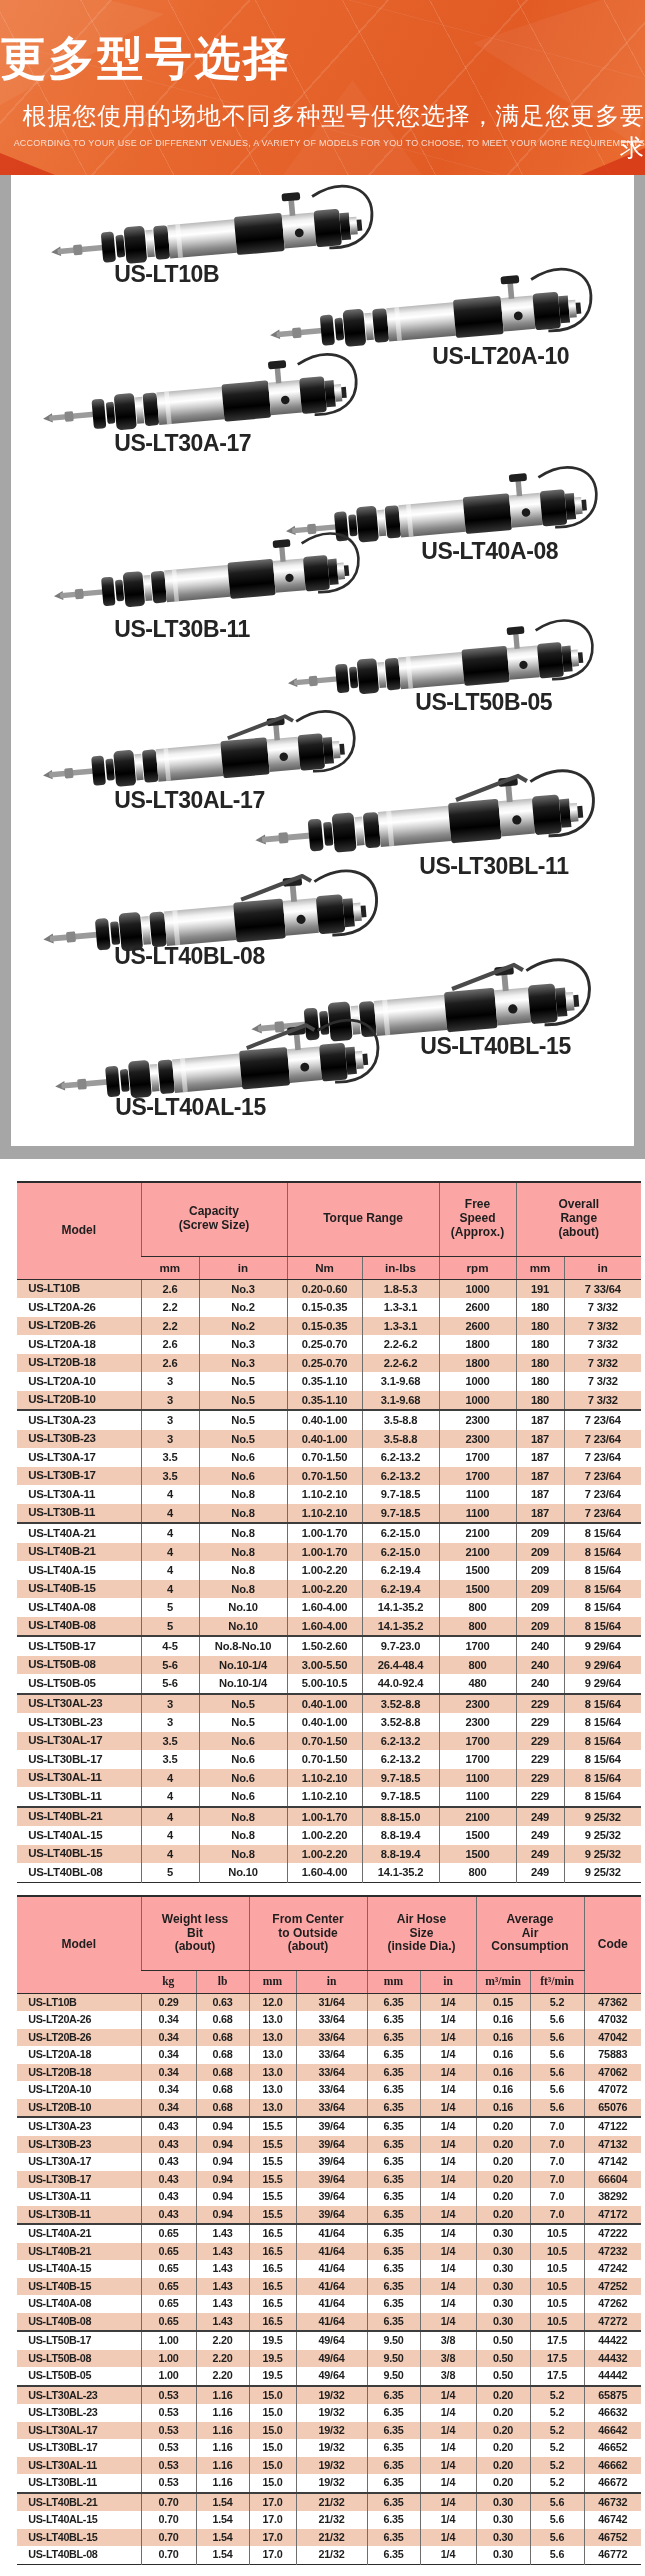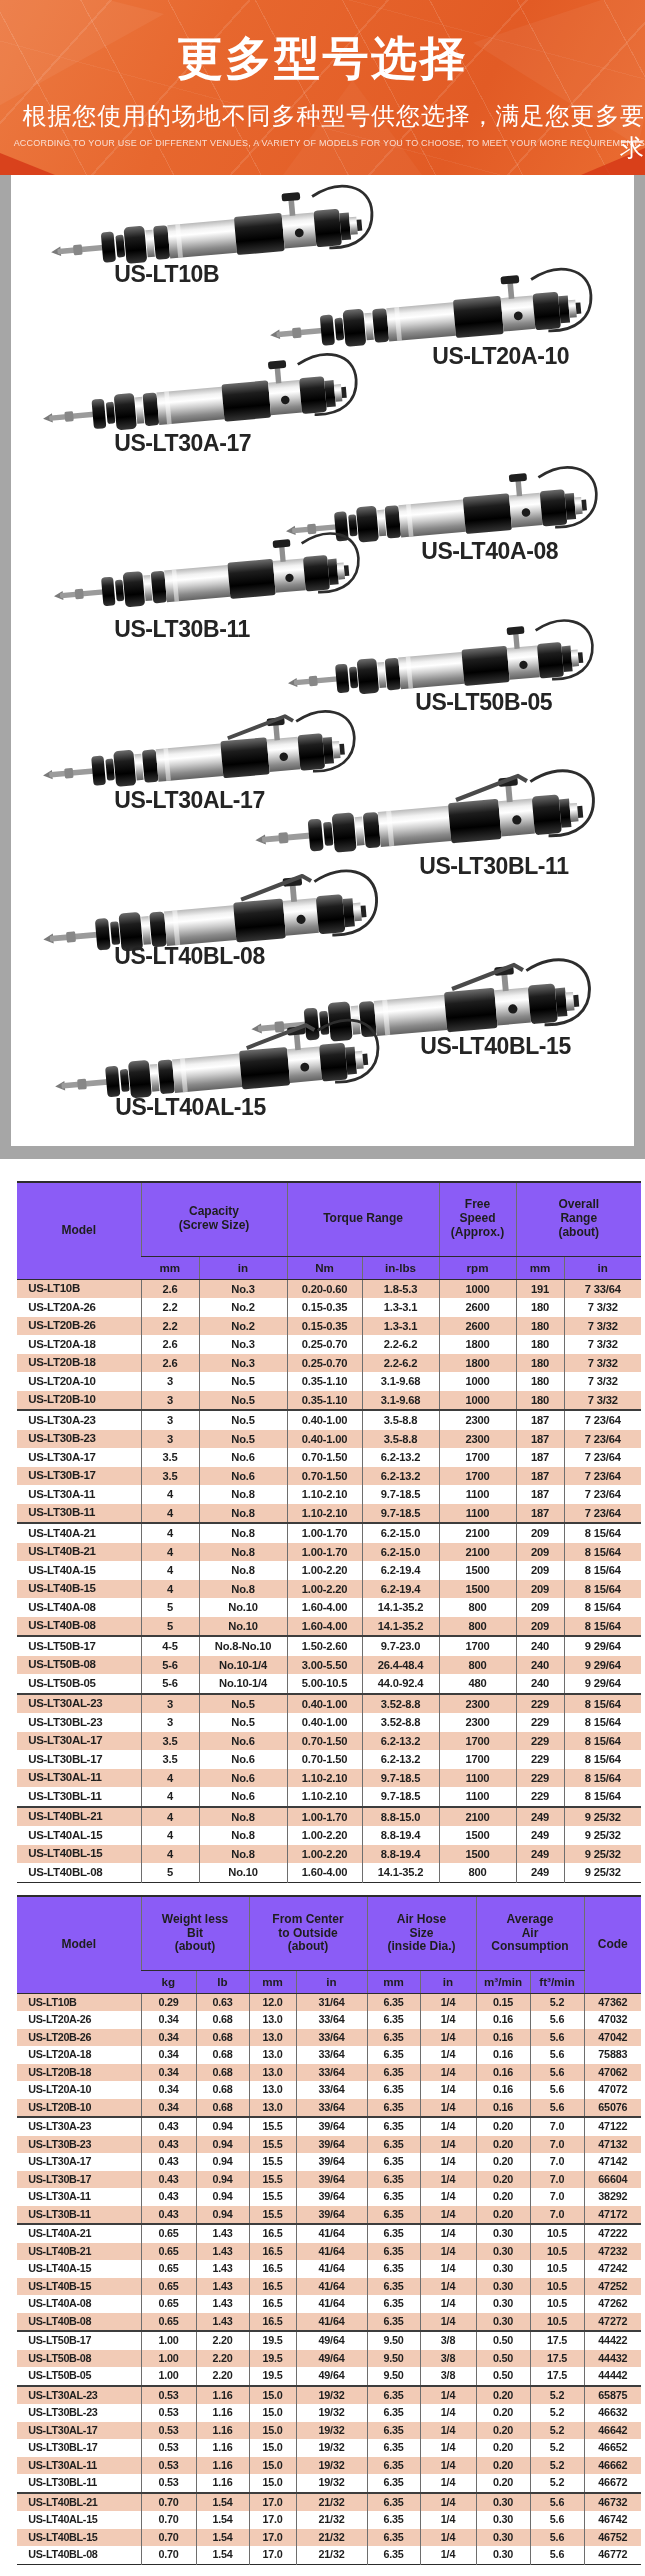--- a/index.html
+++ b/index.html
@@ -18,21 +18,21 @@
   .tri1{left:-60px;top:-43px;width:224px;height:163px;background:rgba(255,255,255,.06);
         clip-path:polygon(0 0,100% 35%,15% 100%);}
   .tri2{right:-34px;top:-26px;width:206px;height:172px;background:rgba(255,255,255,.05);
         clip-path:polygon(100% 0,0 40%,80% 100%);}
   .tri3{left:258px;bottom:-34px;width:189px;height:129px;background:rgba(255,255,255,.04);
         clip-path:polygon(50% 0,100% 100%,0 100%);}
   .redL{position:absolute;left:0;bottom:0;width:0;height:0;
         border-bottom:22.4px solid rgba(213,54,21,.8);border-right:55px solid transparent;}
   .redR{position:absolute;right:0;bottom:0;width:0;height:0;
         border-bottom:27.5px solid rgba(213,54,21,.8);border-left:64px solid transparent;}
-  .banner-title{position:absolute;top:28px;left:0;width:100%;margin:0;text-align:center;
+  .banner-title{position:absolute;top:28px;left:0;width:100%;margin:0;text-align:left;
         font-size:46px;font-weight:bold;color:#ffffff;letter-spacing:2.6px;}
   .banner-sub{position:absolute;top:100px;left:0;width:100%;margin:0;text-align:right;
         font-size:24px;color:#ffffff;letter-spacing:0.9px;}
   .banner-sub-en{position:absolute;top:138px;left:0;width:100%;margin:0;text-align:right;
         font-size:9px;color:rgba(255,255,255,.78);letter-spacing:0.2px;white-space:nowrap;}
 
   
   .panel{position:absolute;left:11.2px;top:175px;width:623px;height:971px;background:#ffffff;}
   .tool{position:absolute;transform:rotate(-5deg);transform-origin:50% 50%;}
   .tool svg{display:block;width:100%;height:auto;overflow:visible;}
@@ -40,26 +40,26 @@
           letter-spacing:-0.4px;white-space:nowrap;}
 
   
   .lower{position:absolute;left:0;top:1159px;width:645px;height:1417px;background:#ffffff;}
   table{position:absolute;left:17px;width:624px;border-collapse:collapse;table-layout:fixed;
         color:#1e1e1e;border-top:2.6px solid #2c2c2c;border-bottom:1.7px solid #2c2c2c;}
   #t1{top:21.5px;} #t2{top:736px;}
   th,td{border-left:0.9px solid #6e6e6e;text-align:center;padding:0;font-weight:bold;
         overflow:hidden;vertical-align:middle;}
   th:first-child,td:first-child{border-left:none;}
-  thead th{font-size:12px;line-height:1.16;white-space:pre-line;background:#8b5cf6;}
+  thead th{font-size:12px;line-height:1.16;white-space:pre-line;background:#fca5a5;}
   tr.h1 th{height:73px;}
   tr.h1 th.gh{border-bottom:1.3px solid #2c2c2c;}
   tr.h2 th{height:22.4px;font-size:11.6px;border-bottom:1.7px solid #2c2c2c;}
   th.vspan{border-bottom:1.7px solid #2c2c2c;}
-  #t2 tr.h2 th{height:21.5px;}
+  #t2 tr.h2 th{height:21.5px;font-family:Liberation Serif, serif;}
   tbody td{font-size:11.2px;height:18.5px;letter-spacing:-0.2px;line-height:1;}
   #t2 tbody td{font-size:10.8px;height:17.5px;}
   td.model{text-align:left;padding-left:11.2px;font-size:11.5px;letter-spacing:-0.3px;}
   tr.hl{background:#f2cbb6;}
   tr.grp td{border-top:2.2px solid #3d3d3d;}
 </style>
 </head>
 <body>
 
 <div class="page">

